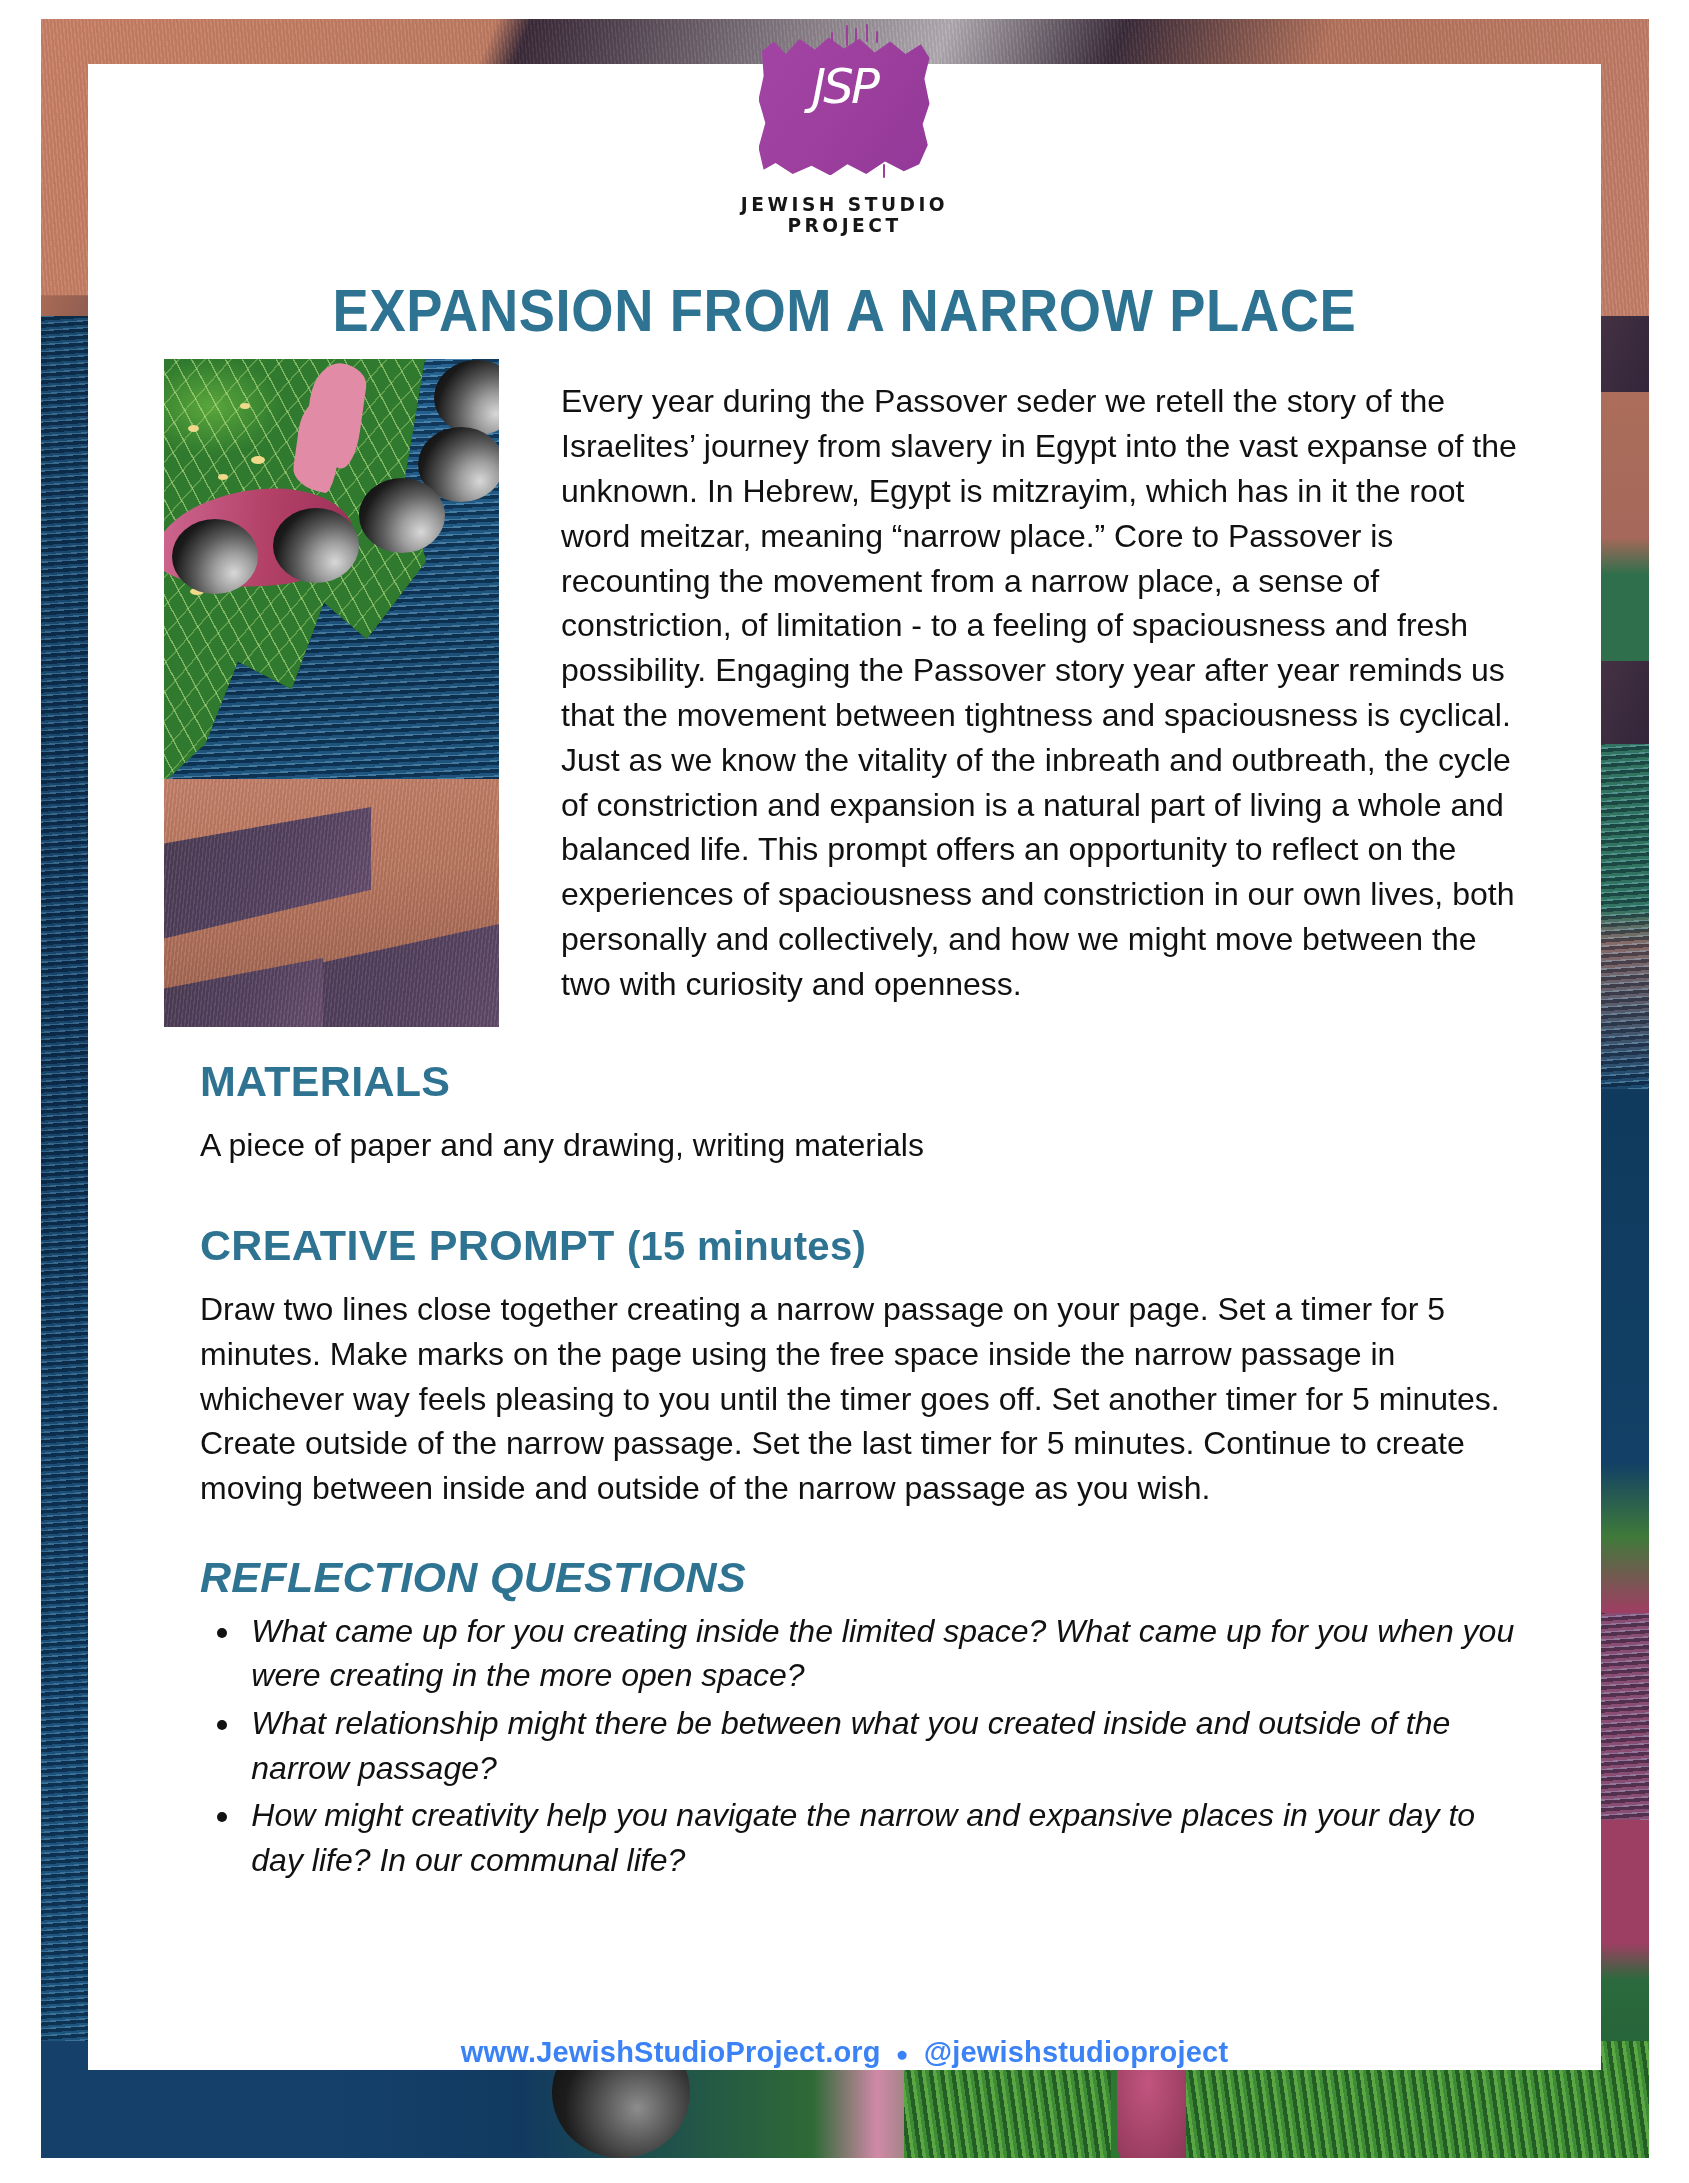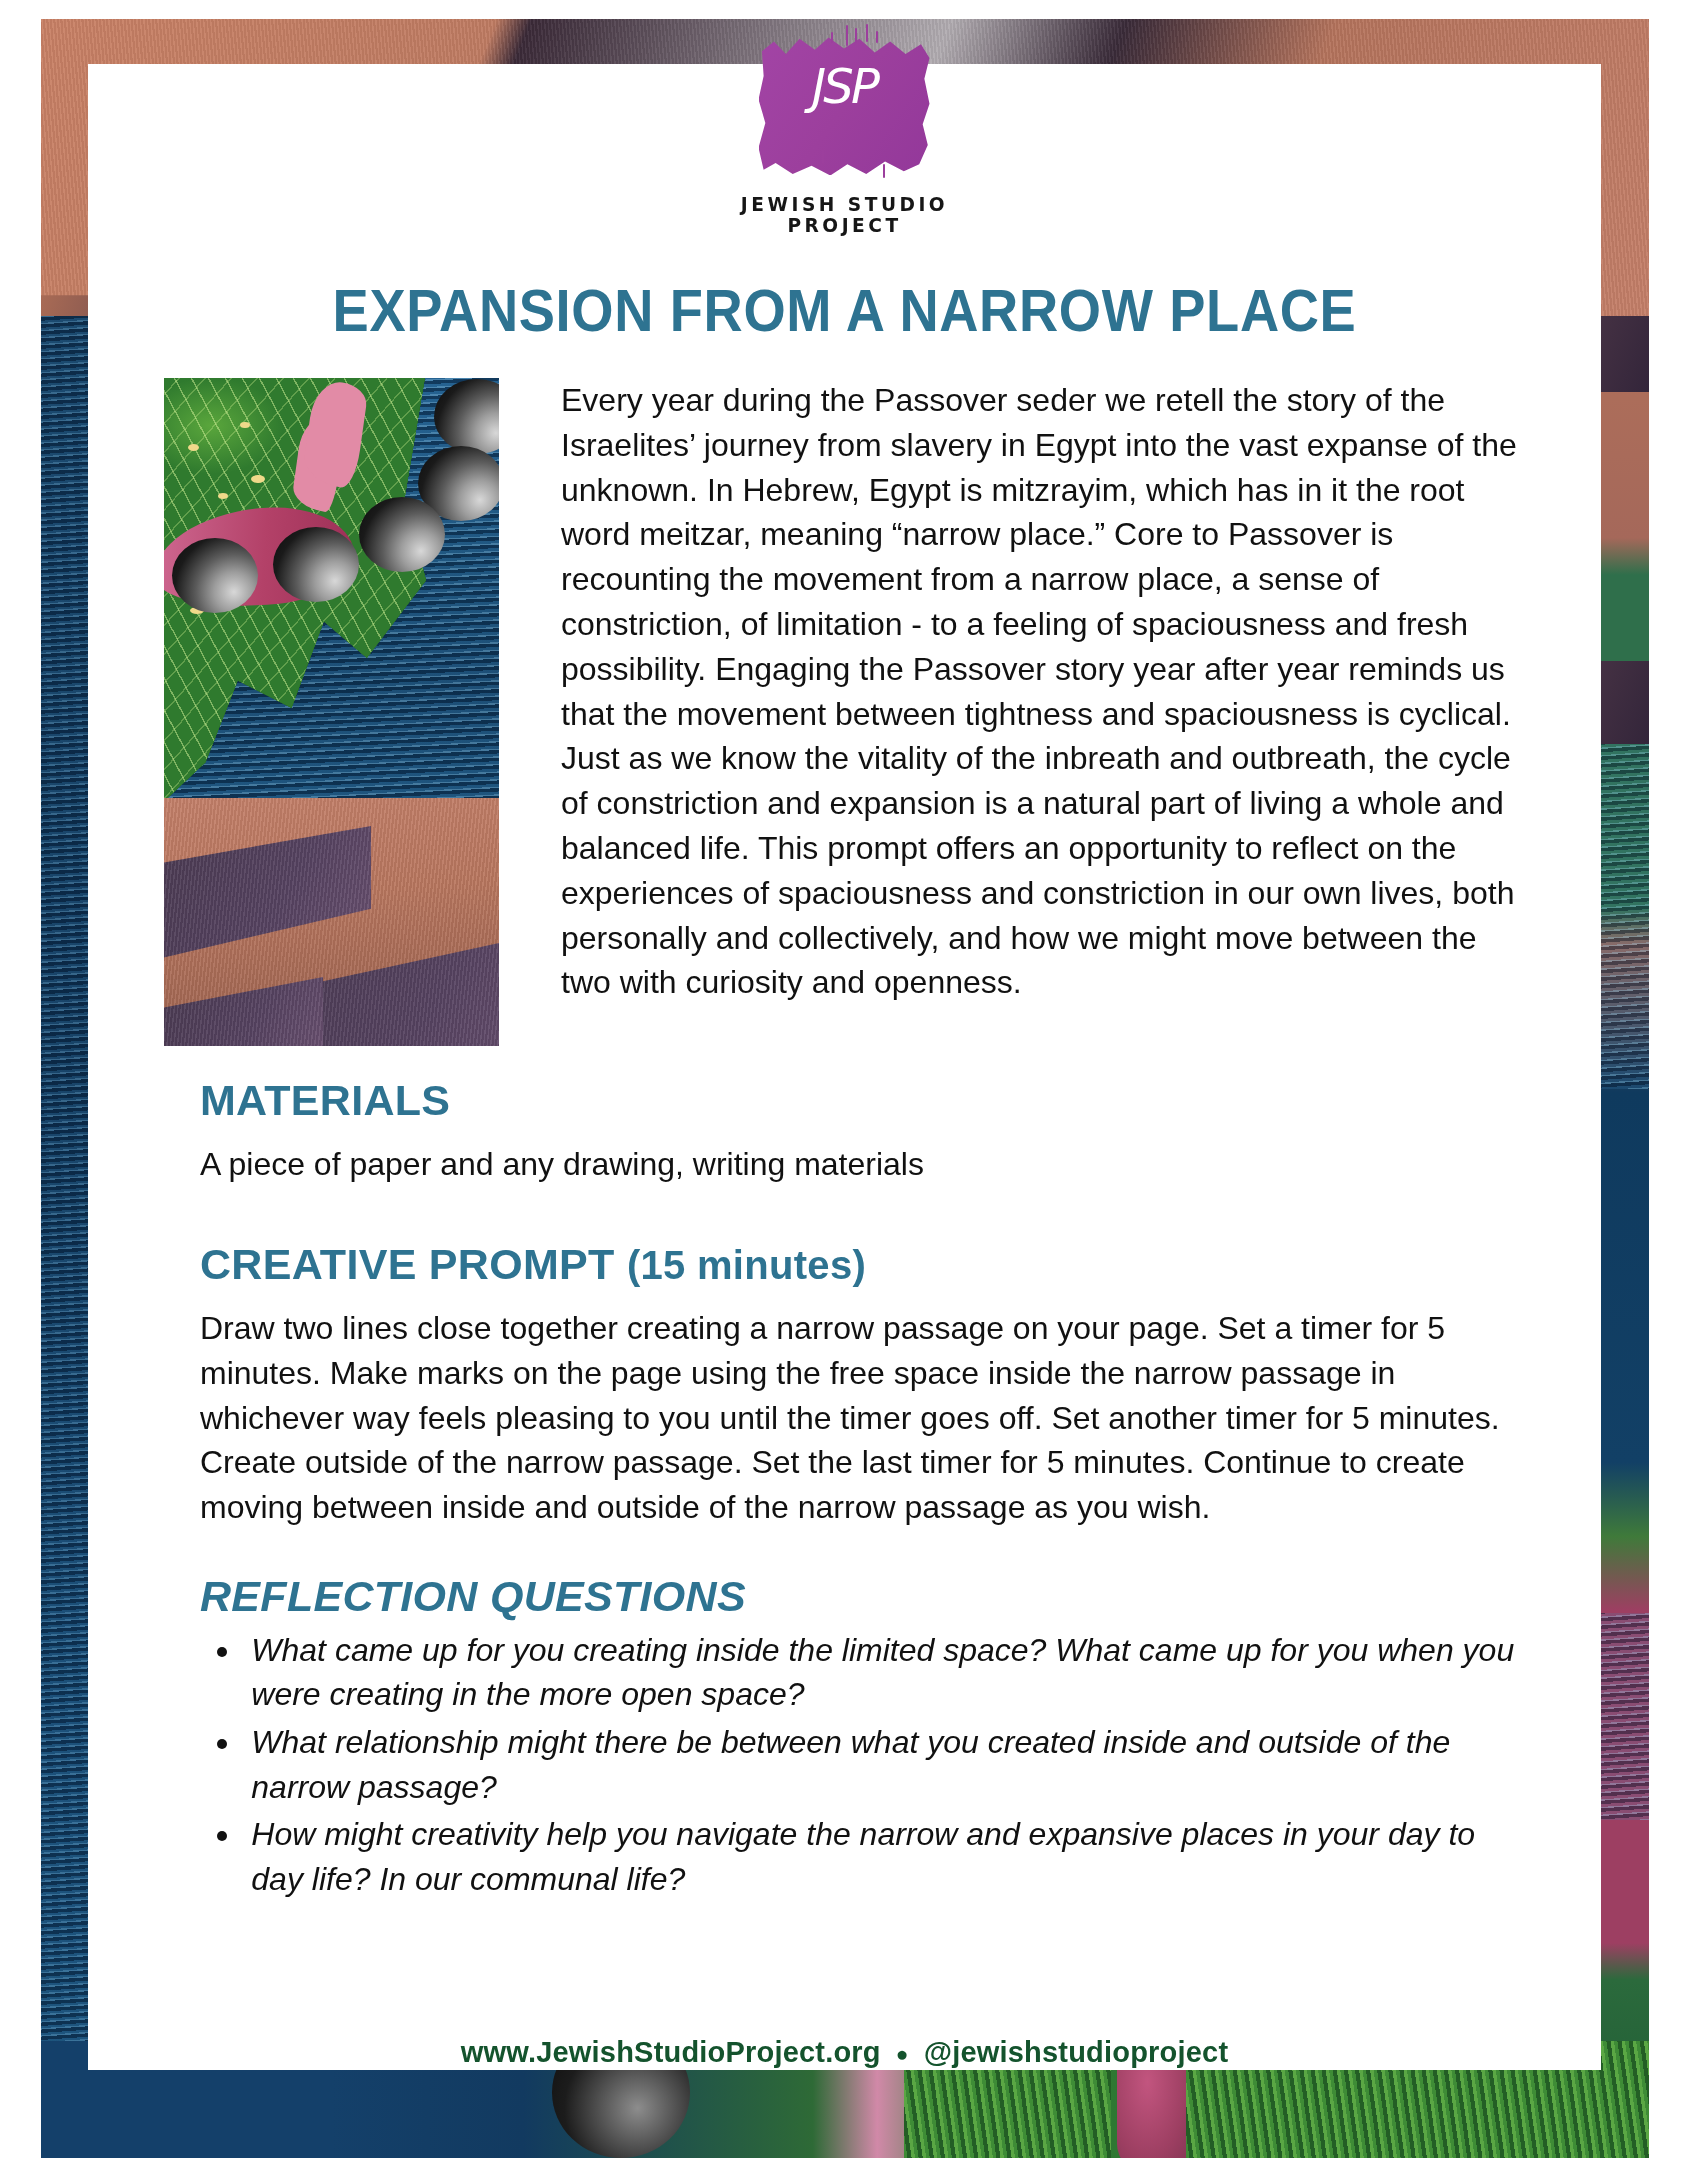--- a/index.html
+++ b/index.html
@@ -194,22 +194,22 @@
     font-family: "Liberation Sans Narrow", "Liberation Sans", sans-serif;
     font-size: 59px;
     font-weight: 700;
     letter-spacing: 0.7px;
     transform: scaleX(0.92);
     line-height: 1;
   }
 
   .intro-row {
     display: flex;
-    align-items: flex-start;
-    margin: 37px 0 0 0;
+    align-items: center;
+    margin: 18px 0 0 0;
     padding: 0 75px 0 76px;
   }
 
   
   .collage {
     position: relative;
     flex: 0 0 auto;
     width: 335px;
     height: 668px;
     overflow: hidden;
@@ -332,21 +332,21 @@
     line-height: 1.40;
   }
   ul.questions li { margin-bottom: 2.8px; padding-left: 8.3px; }
 
   .footer {
     position: absolute;
     left: 88px;
     top: 2036px;
     width: 1513px;
     text-align: center;
-    color: #14532d;
+    color: #3b82f6;
     font-family: "Liberation Sans Narrow", "Liberation Sans", sans-serif;
     font-size: 29px;
     font-weight: 700;
     letter-spacing: 0.2px;
     z-index: 12;
   }
   .footer .sep { margin: 0 15px; font-size: 21px; vertical-align: middle; }
 </style>
 </head>
 <body>

